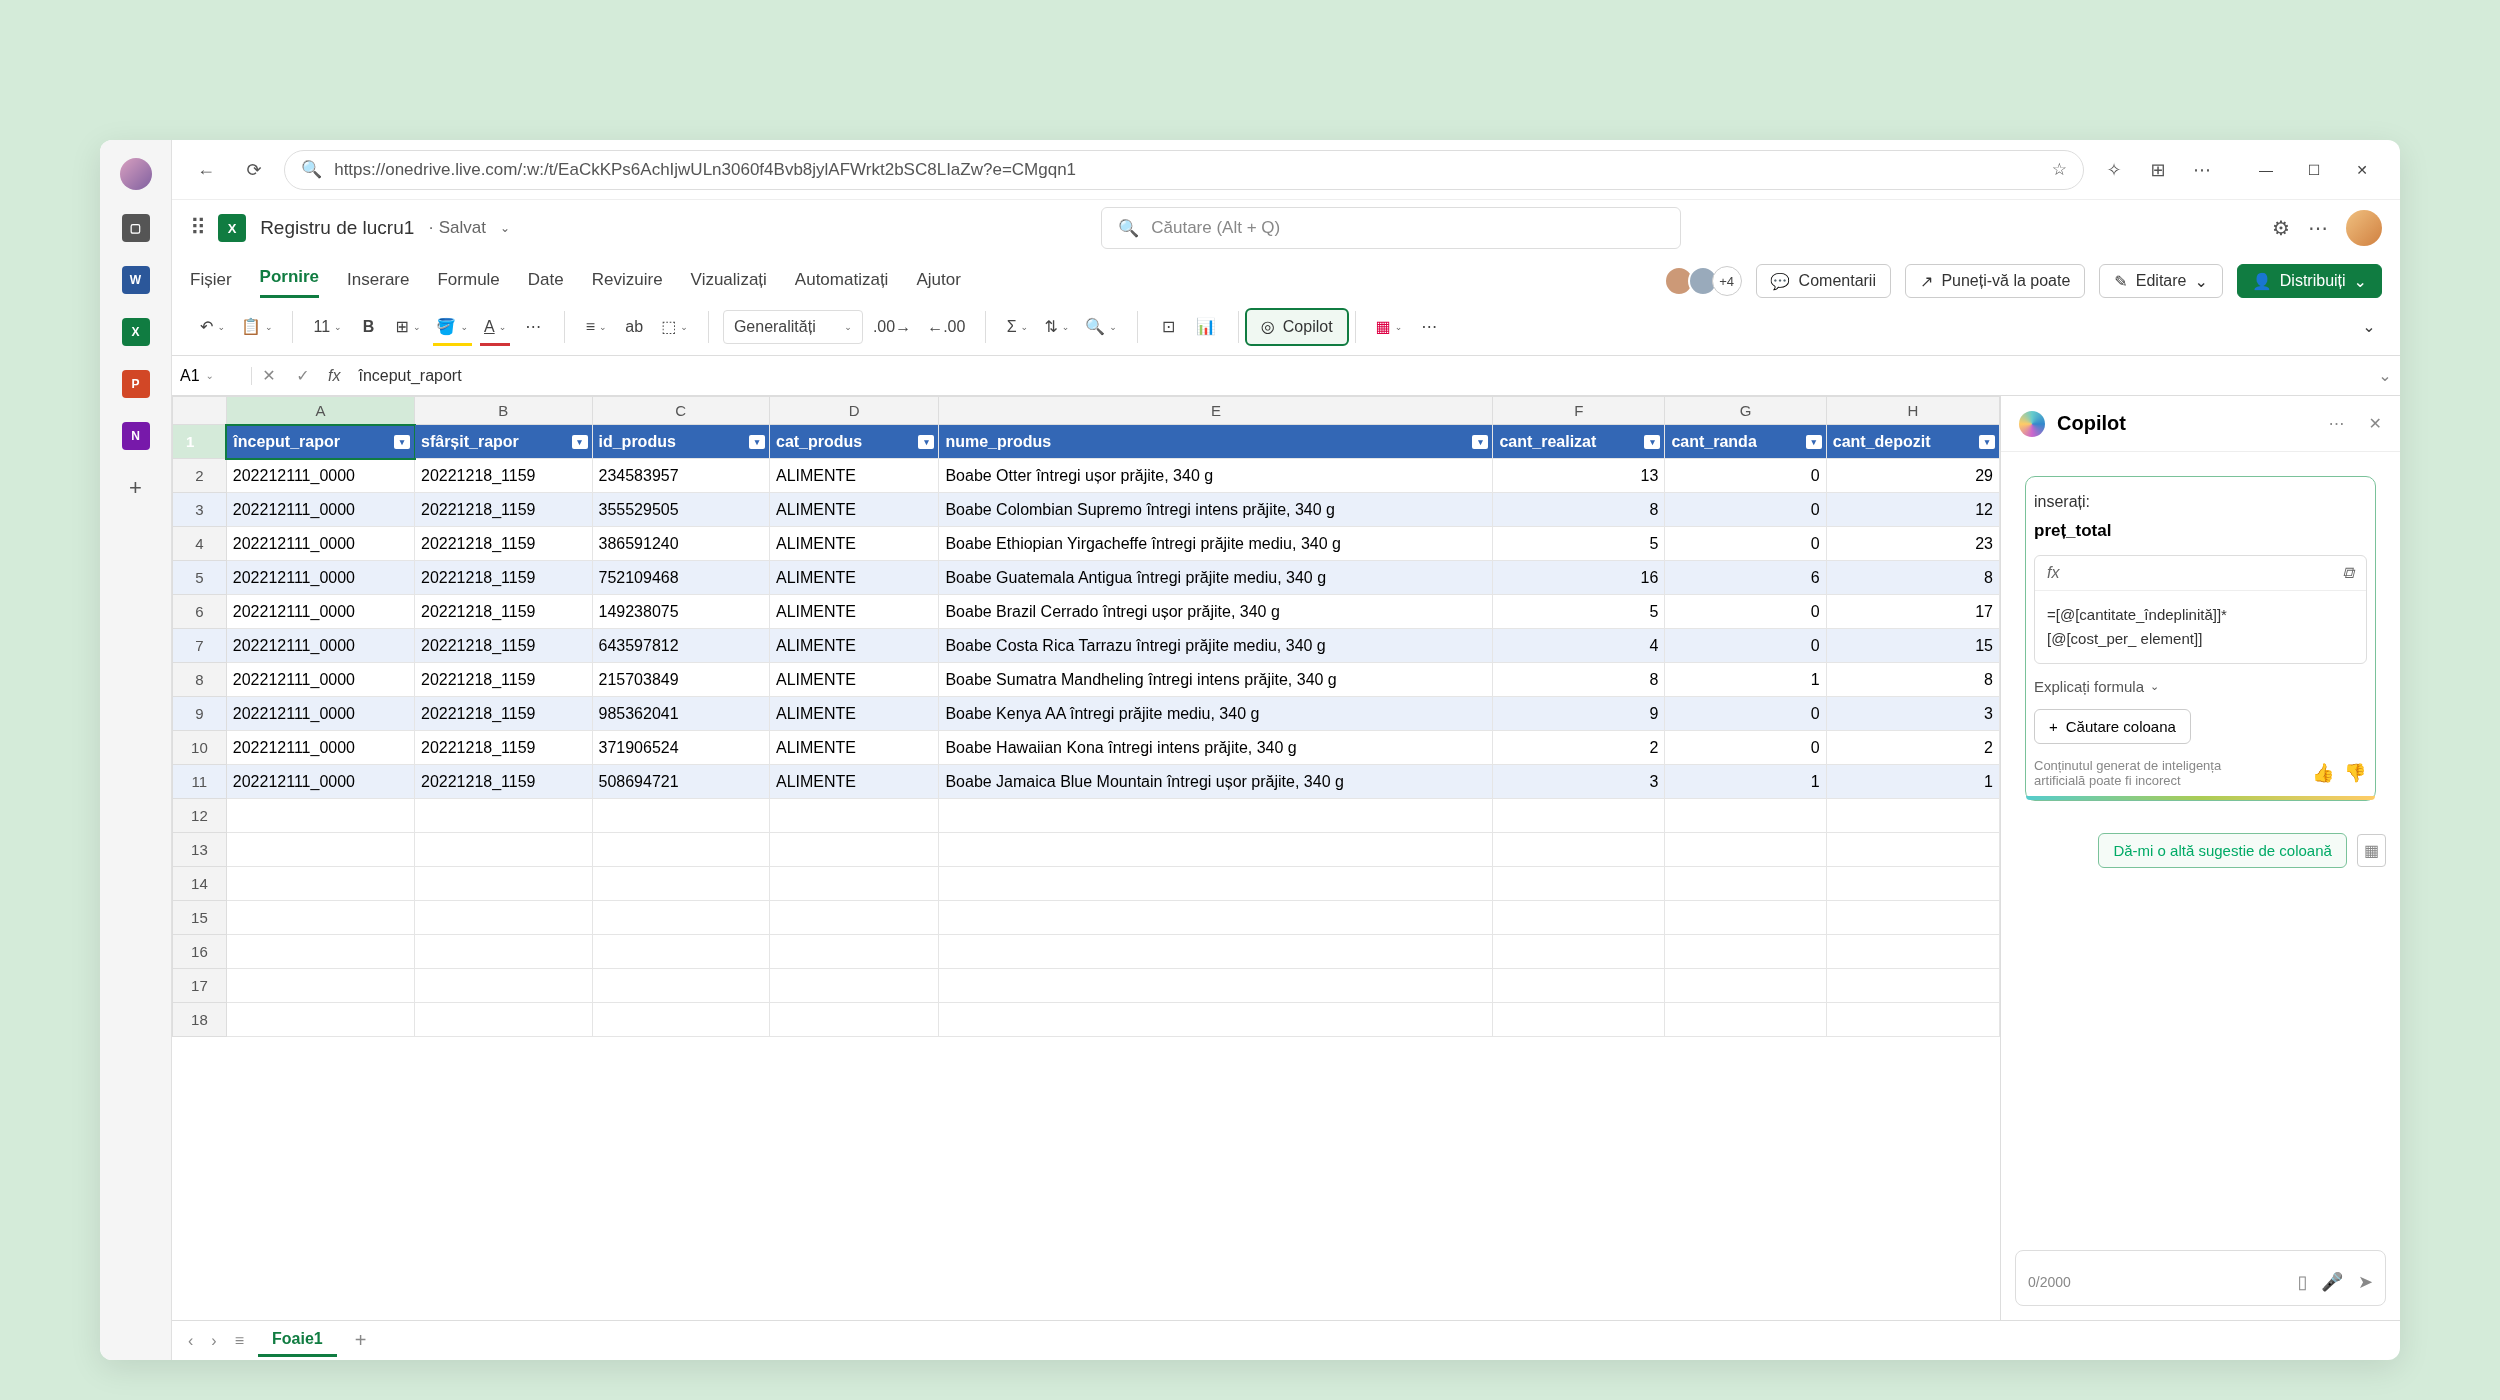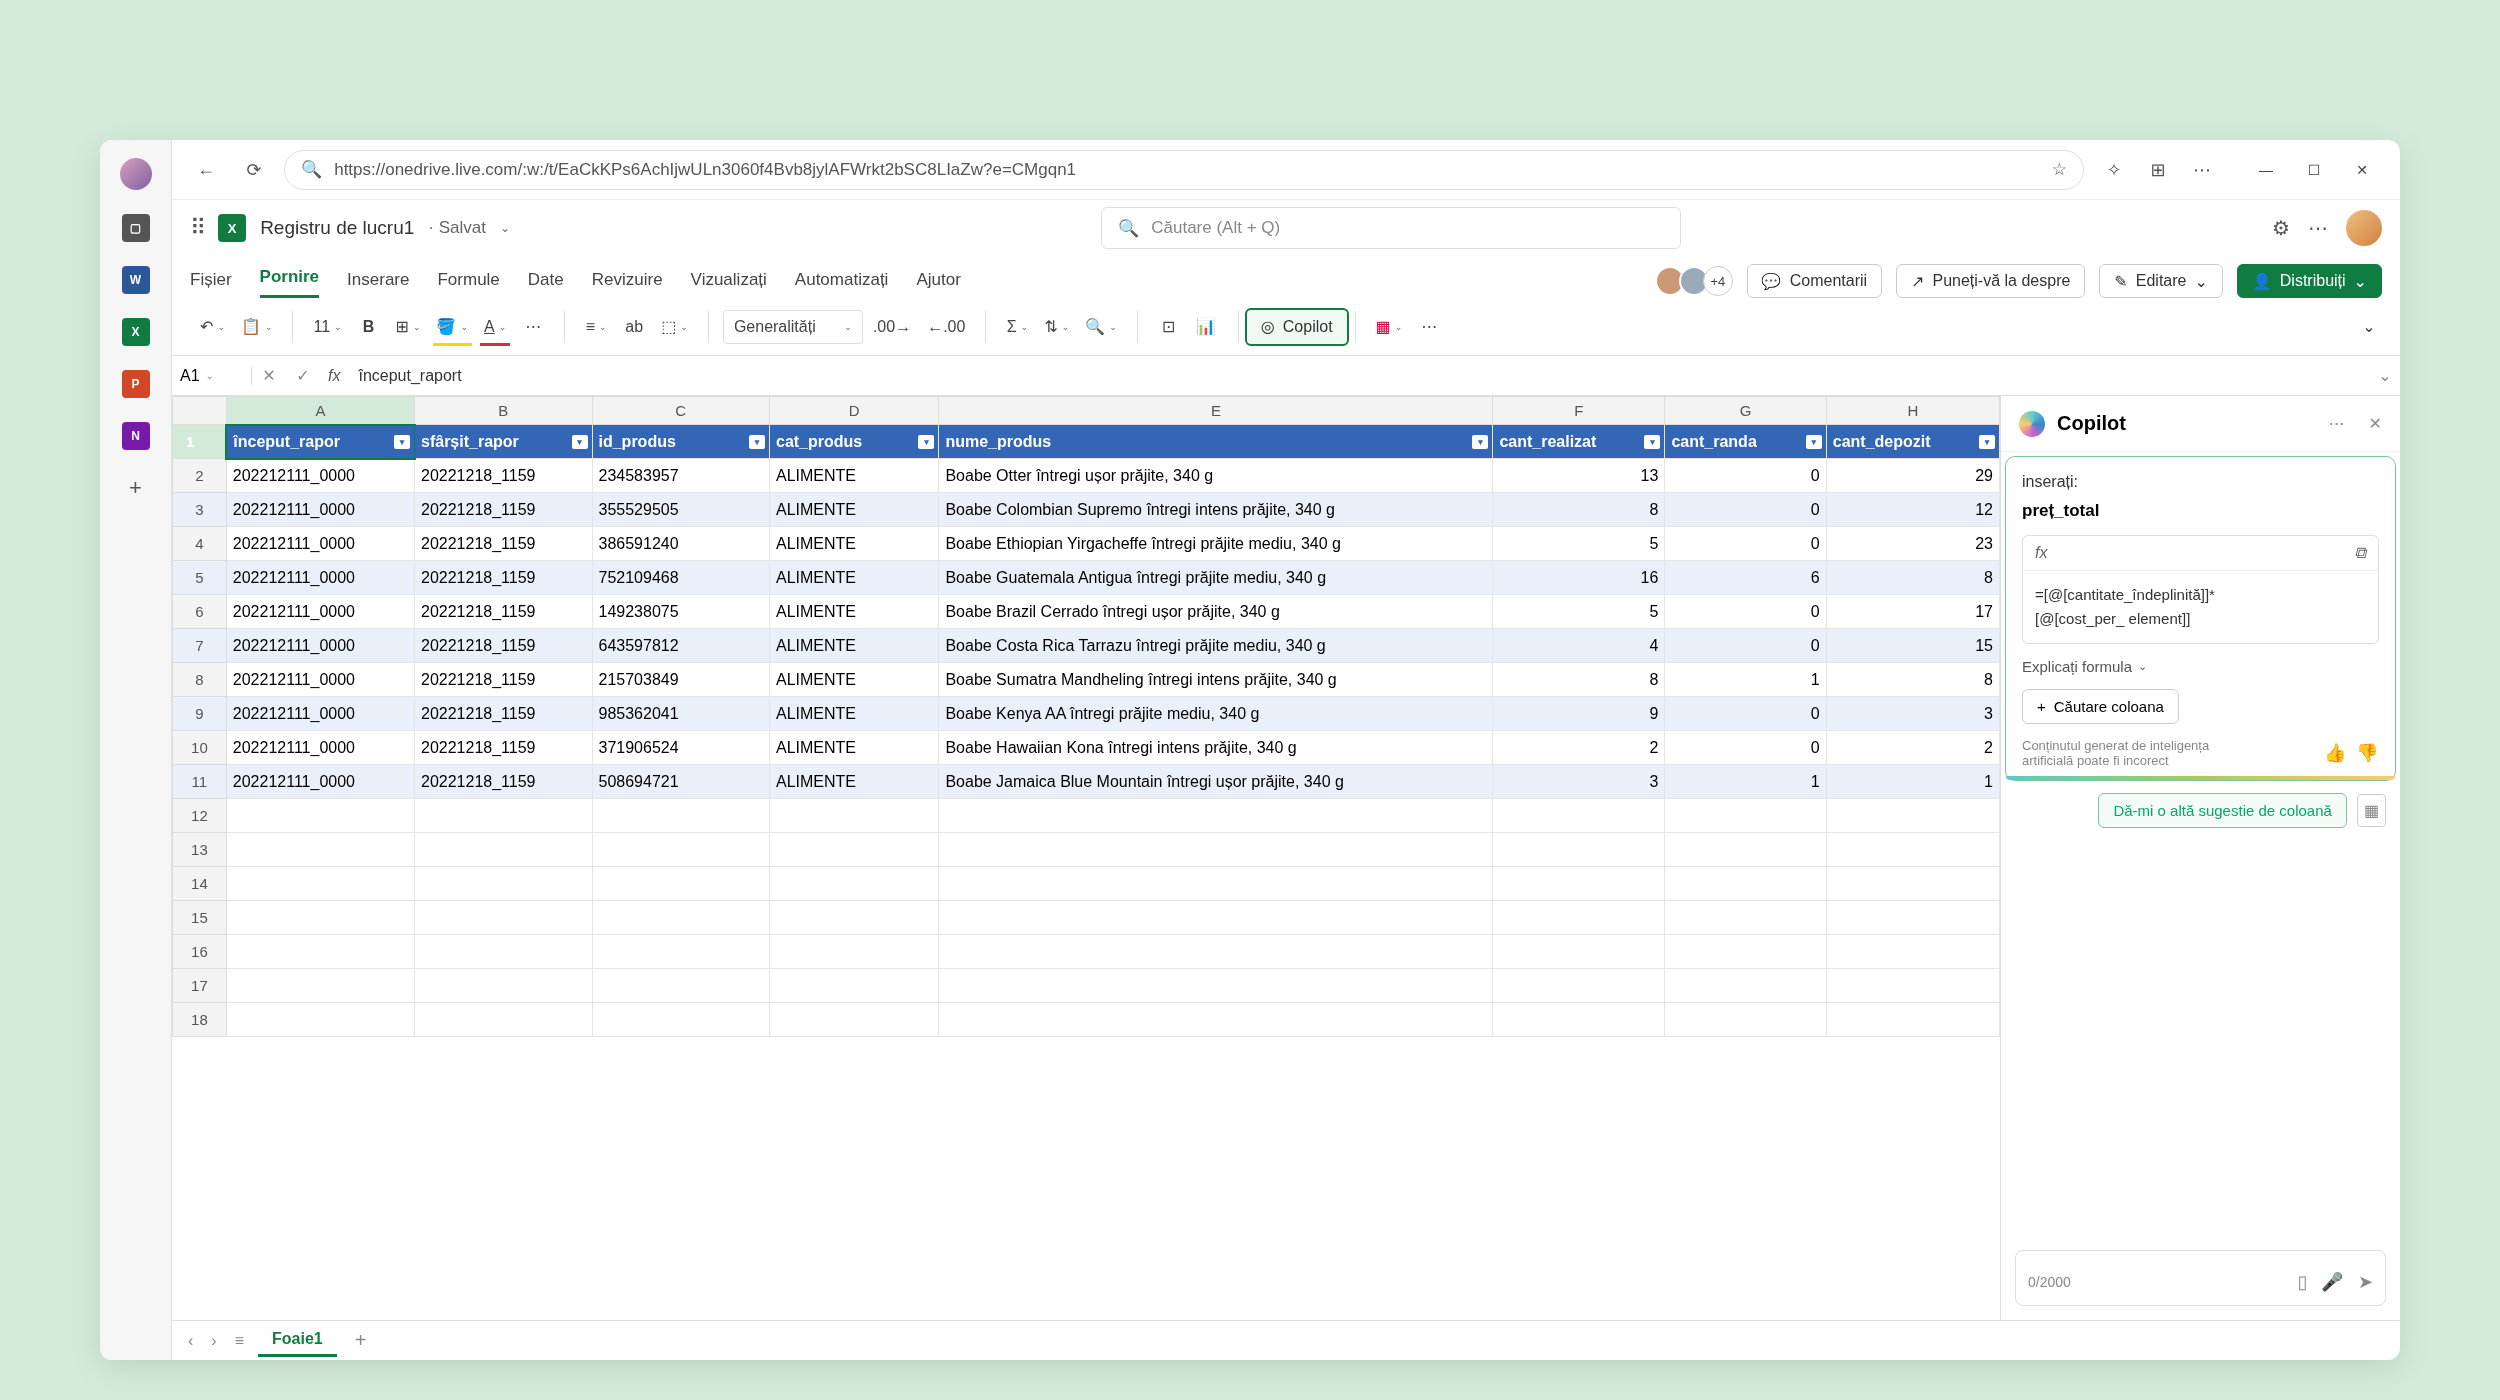--- a/index.html
+++ b/index.html
@@ -68,21 +68,21 @@
 tr.band td { background:#eaf0fa; }
 .num { text-align:right; }
 .sheettabs { height:40px; border-top:1px solid #ddd; display:flex; align-items:center; padding:0 12px; gap:10px; font-size:16px; }
 .st-nav { color:#888; padding:0 4px; }
 .st-tab { padding:6px 14px; border-bottom:3px solid #107c41; color:#107c41; font-weight:600; }
 .st-add { color:#888; font-size:20px; padding:0 8px; }
 .copilot-pane { width:400px; border-left:1px solid #ddd; display:flex; flex-direction:column; }
 .cp-head { height:56px; display:flex; align-items:center; padding:0 18px; gap:12px; border-bottom:1px solid #eee; }
 .cp-logo { width:26px; height:26px; border-radius:50%; background:conic-gradient(#6cc 0deg,#38c 90deg,#c6c 180deg,#fc6 270deg,#6cc 360deg); }
 .cp-title { font-size:20px; font-weight:600; flex:1; }
-.cp-card { margin:4px; border:1.5px solid #7ac29a; border-radius:10px; padding:16px 16px 12px; flex-shrink:0; position:relative; }
+.cp-card { margin:24px; border:1.5px solid #7ac29a; border-radius:10px; padding:16px 8px 12px; flex-shrink:0; position:relative; }
 .cp-card::after { content:""; position:absolute; left:0; right:0; bottom:0; height:4px; background:linear-gradient(90deg,#5cc,#ac5,#fc6); border-radius:0 0 10px 10px; }
 .cp-ins { font-size:16px; color:#333; }
 .cp-bold { font-weight:700; margin:10px 0; font-size:17px; }
 .cp-desc { font-size:16px; color:#333; line-height:1.5; }
 .cp-formula { margin-top:14px; border:1px solid #ddd; border-radius:6px; }
 .cp-fx-head { display:flex; justify-content:space-between; padding:8px 12px; border-bottom:1px solid #eee; color:#666; font-style:italic; }
 .cp-fx-body { padding:12px; font-family:Consolas,monospace; font-size:15px; color:#333; line-height:1.6; }
 .cp-explain { margin-top:14px; font-size:15px; color:#555; display:flex; align-items:center; gap:6px; }
 .cp-insert { margin-top:14px; display:inline-flex; align-items:center; gap:8px; padding:8px 14px; border:1px solid #ccc; border-radius:6px; font-size:15px; }
 .cp-foot { margin-top:14px; display:flex; justify-content:space-between; align-items:center; font-size:13px; color:#888; }
@@ -156,21 +156,21 @@
       <div class="rtab">Vizualizați</div>
       <div class="rtab">Automatizați</div>
       <div class="rtab">Ajutor</div>
       <div class="collab">
         <div class="presence">
           <div class="presence-avatar pa1"></div>
           <div class="presence-avatar pa2"></div>
           <div class="presence-more">+4</div>
         </div>
         <div class="action-btn">💬 <span>Comentarii</span></div>
-        <div class="action-btn">↗ <span>Puneți-vă la despre</span></div>
+        <div class="action-btn">↗ <span>Puneți-vă la poate</span></div>
         <div class="action-btn">✎ <span>Editare</span> <span class="chev">⌄</span></div>
         <div class="action-btn primary">👤 <span>Distribuiți</span> <span class="chev">⌄</span></div>
       </div>
     </div>
 
     <div class="ribbon">
       <div class="rgroup">
         <div class="rbtn">↶<span class="chev">⌄</span></div>
         <div class="rbtn">📋<span class="chev">⌄</span></div>
       </div>

